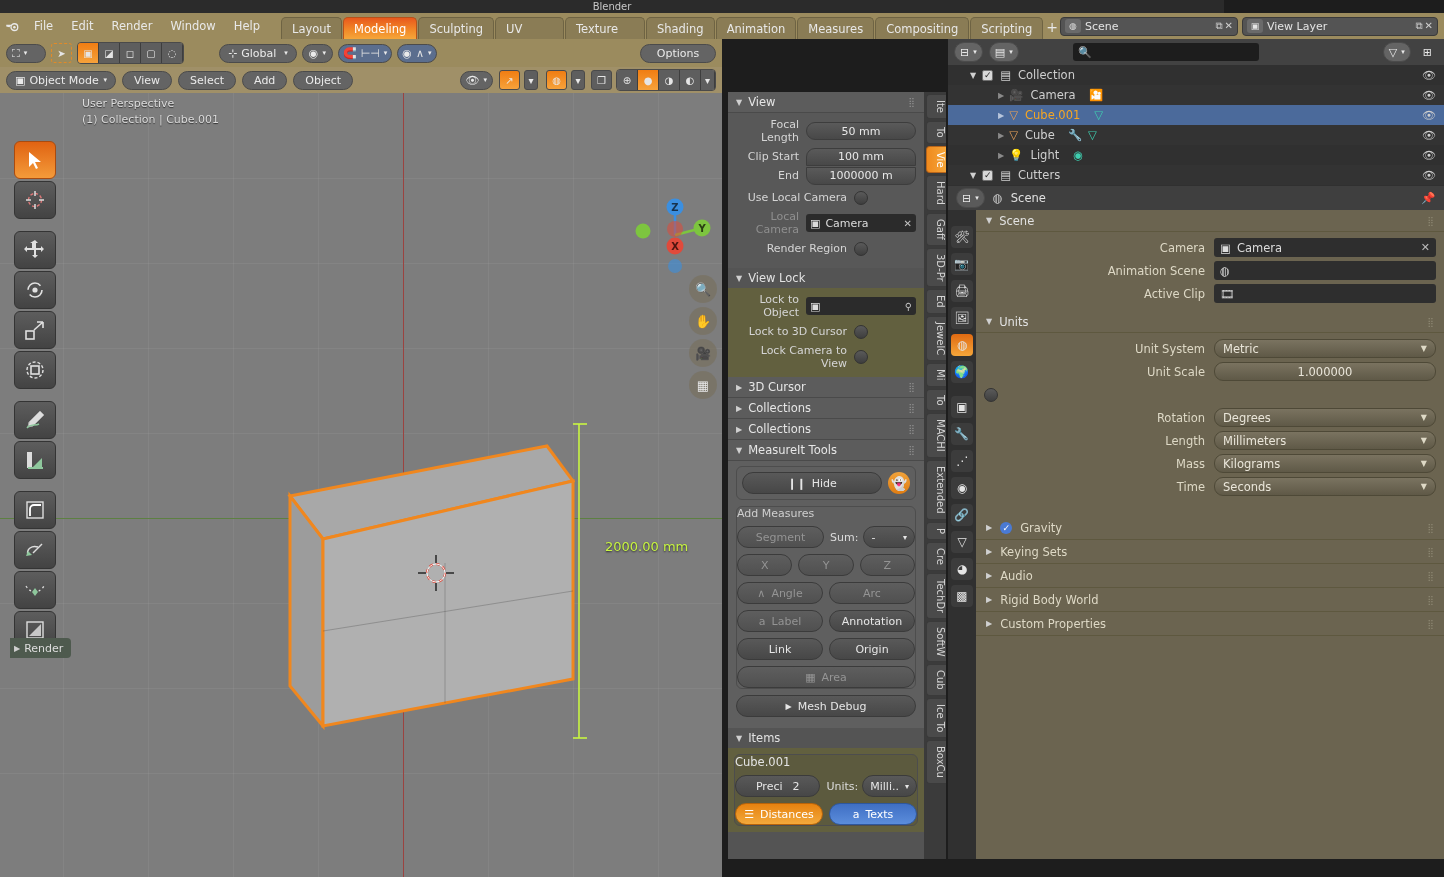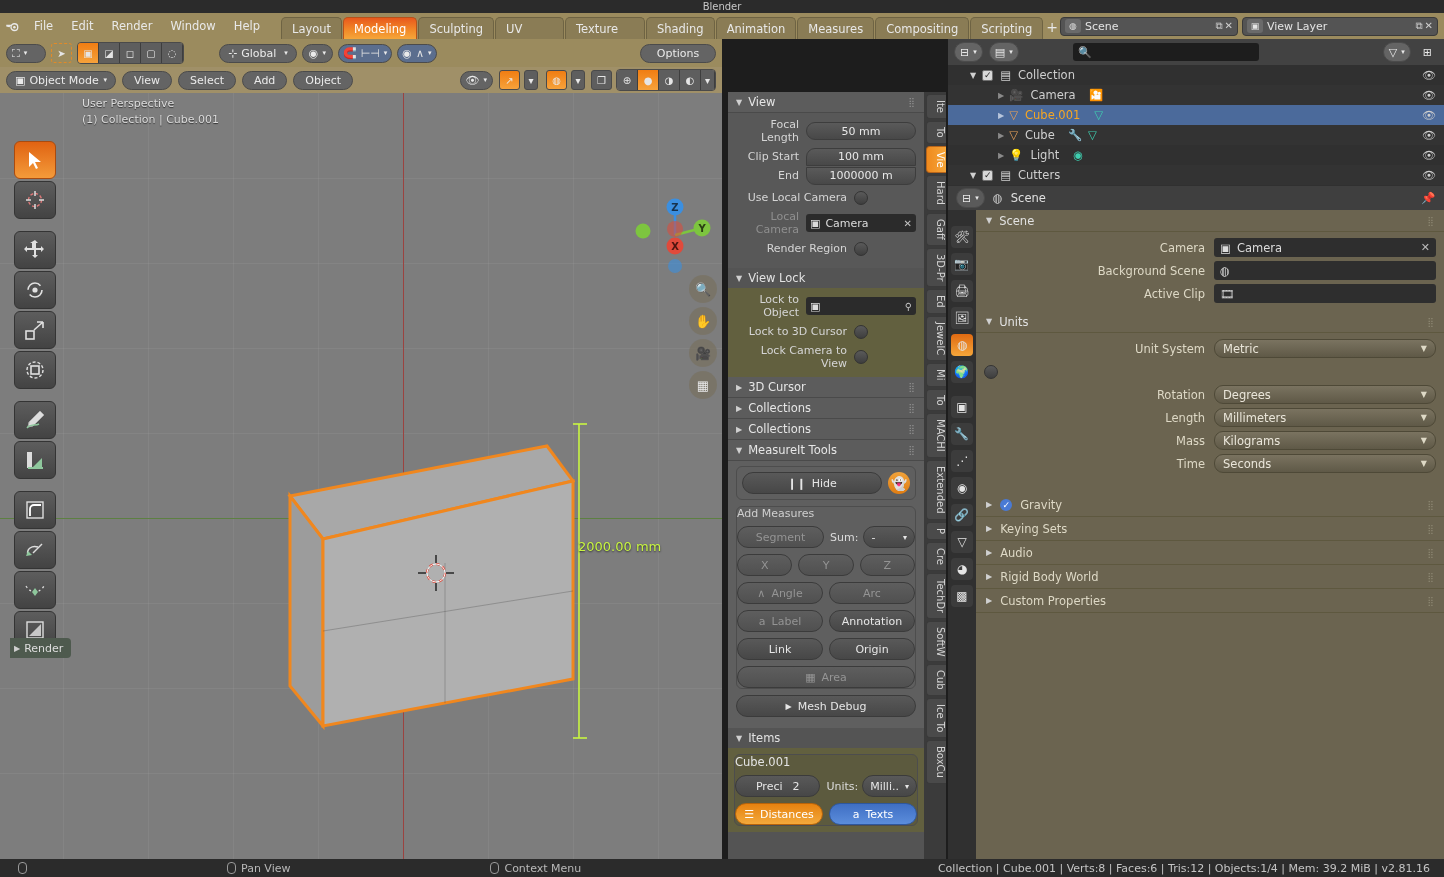--- a/index.html
+++ b/index.html
@@ -8,21 +8,21 @@
     background: #1d1d1d;
     font-family: "DejaVu Sans", sans-serif;
     font-size: 11px;
     color: #e5e5e5;
     overflow: hidden;
   }
   #app { position: relative; width: 1444px; height: 877px; }
 
   
   .titlebar {
-    position: absolute; left:0; top:0; width:1444px; height:13px;
+    position: absolute; left:0; top:0; width:1224px; height:13px;
     background:#2b2b2b; color:#c8c8c8; font-size:10px;
     text-align:center; line-height:13px;
   }
 
   
   .topbar {
     position:absolute; left:0; top:13px; width:1444px; height:26px;
     background:#9b8b5e;
     display:flex; align-items:center;
   }
@@ -440,21 +440,21 @@
         <circle cx="18" cy="18" r="9" fill="none" stroke="#e03c2c" stroke-width="2" stroke-dasharray="4 3"></circle>
         <circle cx="18" cy="18" r="9" fill="none" stroke="#f4f4f4" stroke-width="1"></circle>
         <line x1="18" y1="0" x2="18" y2="8" stroke="#1c1c1c" stroke-width="1.4"></line>
         <line x1="18" y1="28" x2="18" y2="36" stroke="#1c1c1c" stroke-width="1.4"></line>
         <line x1="0" y1="18" x2="8" y2="18" stroke="#1c1c1c" stroke-width="1.4"></line>
         <line x1="28" y1="18" x2="36" y2="18" stroke="#1c1c1c" stroke-width="1.4"></line>
       </svg>
 
       <div class="vp-text" style="top:4px">User Perspective</div>
       <div class="vp-text" style="top:20px">(1) Collection | Cube.001</div>
-      <div class="measure-label" style="top:446px;left:578px">2000.00 mm</div>
+      <div class="measure-label" style="top:446px;left:605px">2000.00 mm</div>
 
       <div class="tool-col" style="top:48px">
         <div class="tool-btn active">
           <svg width="15" height="17" viewBox="0 0 15 17">
               <polygon points="1,0 1,15 5,11 8,17 10,16 7,10 13,10" fill="#fff"></polygon>
             </svg>
         </div>
         <div class="tool-btn">
           <svg width="22" height="22" viewBox="0 0 22 22">
               <circle cx="11" cy="11" r="6.5" fill="none" stroke="#d77" stroke-width="1.4" stroke-dasharray="3 2"></circle>
@@ -865,21 +865,21 @@
       <div class="pr-body">
         <div class="pr-row">
           <span class="pr-lbl">Camera</span>
           <span class="pr-dark">
             <span>▣</span>
             <span>Camera</span>
             <span class="x">✕</span>
           </span>
         </div>
         <div class="pr-row">
-          <span class="pr-lbl">Background Scene</span>
+          <span class="pr-lbl">Animation Scene</span>
           <span class="pr-dark">
             <span>◍</span>
             <span></span>
           </span>
         </div>
         <div class="pr-row" style="margin-bottom:0">
           <span class="pr-lbl">Active Clip</span>
           <span class="pr-dark">
             <span>🎞</span>
             <span></span>
@@ -894,20 +894,24 @@
       </div>
       <div class="pr-body">
         <div class="pr-row">
           <span class="pr-lbl">Unit System</span>
           <span class="pr-fld">
             <span>Metric</span>
             <span class="chev">▼</span>
           </span>
         </div>
         <div class="pr-row">
+          <span class="pr-lbl">Unit Scale</span>
+          <span class="pr-fld center">1.000000</span>
+        </div>
+        <div class="pr-row">
           <span class="toggle-dot" style="margin-right:6px"></span>
         </div>
         <div class="pr-row">
           <span class="pr-lbl">Rotation</span>
           <span class="pr-fld">
             <span>Degrees</span>
             <span class="chev">▼</span>
           </span>
         </div>
         <div class="pr-row">
@@ -955,28 +959,14 @@
         <span class="dots">⣿</span>
       </div>
       <div class="pr-sec">
         <span class="tri">▶</span>
         <span>Custom Properties</span>
         <span class="dots">⣿</span>
       </div>
     </div>
   </div>
 
-  <div class="statusbar">
-    <div class="sb-item" style="margin-left:18px">
-      <span class="mouse-ic"></span>
-    </div>
-    <div class="sb-item" style="margin-left:200px">
-      <span class="mouse-ic"></span>
-      <span>Pan View</span>
-    </div>
-    <div class="sb-item" style="margin-left:200px">
-      <span class="mouse-ic"></span>
-      <span>Context Menu</span>
-    </div>
-    <div class="sb-right">Collection | Cube.001 | Verts:8 | Faces:6 | Tris:12 | Objects:1/4 | Mem: 39.2 MiB | v2.81.16</div>
-  </div>
 
 </div>
 
 </body></html>

